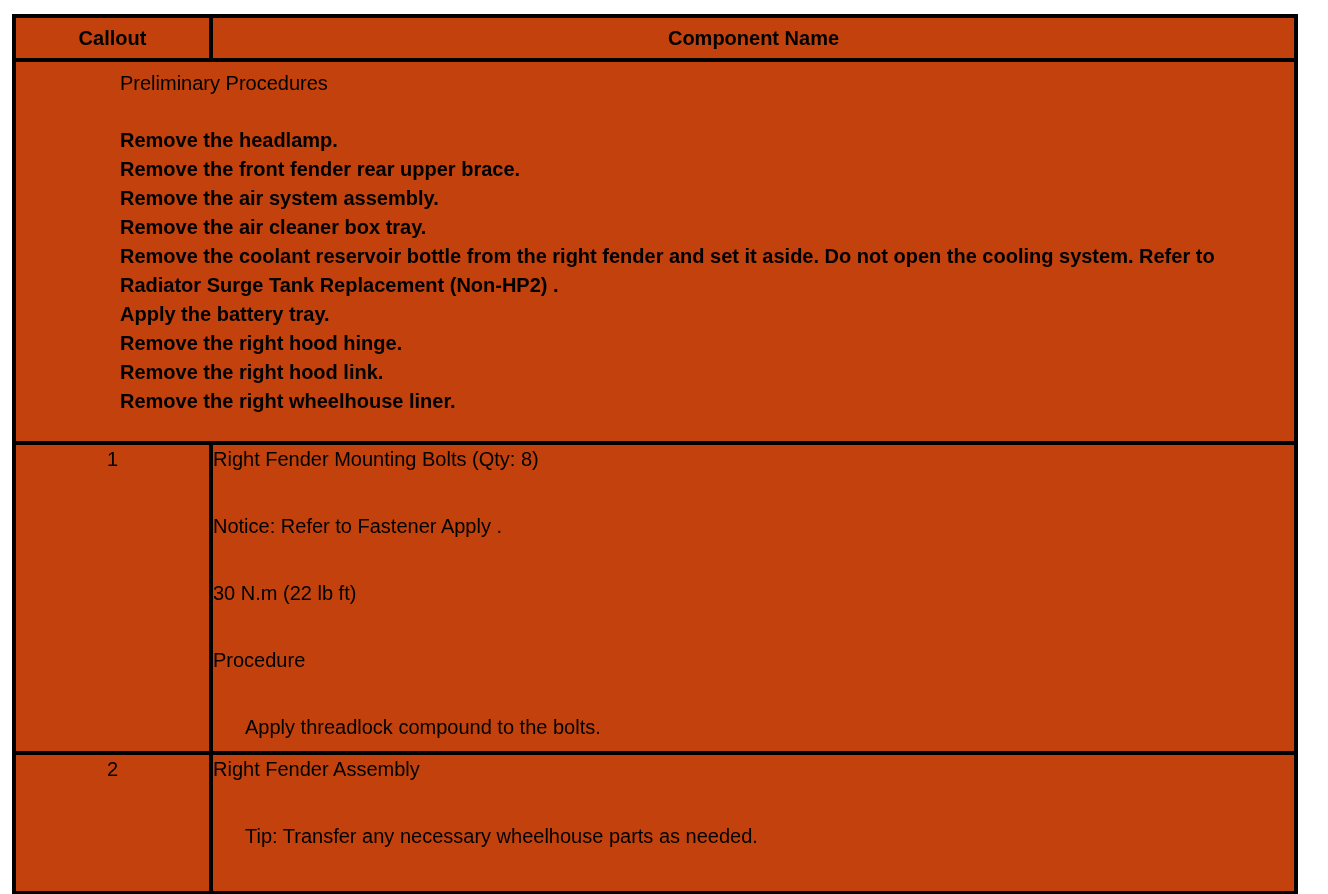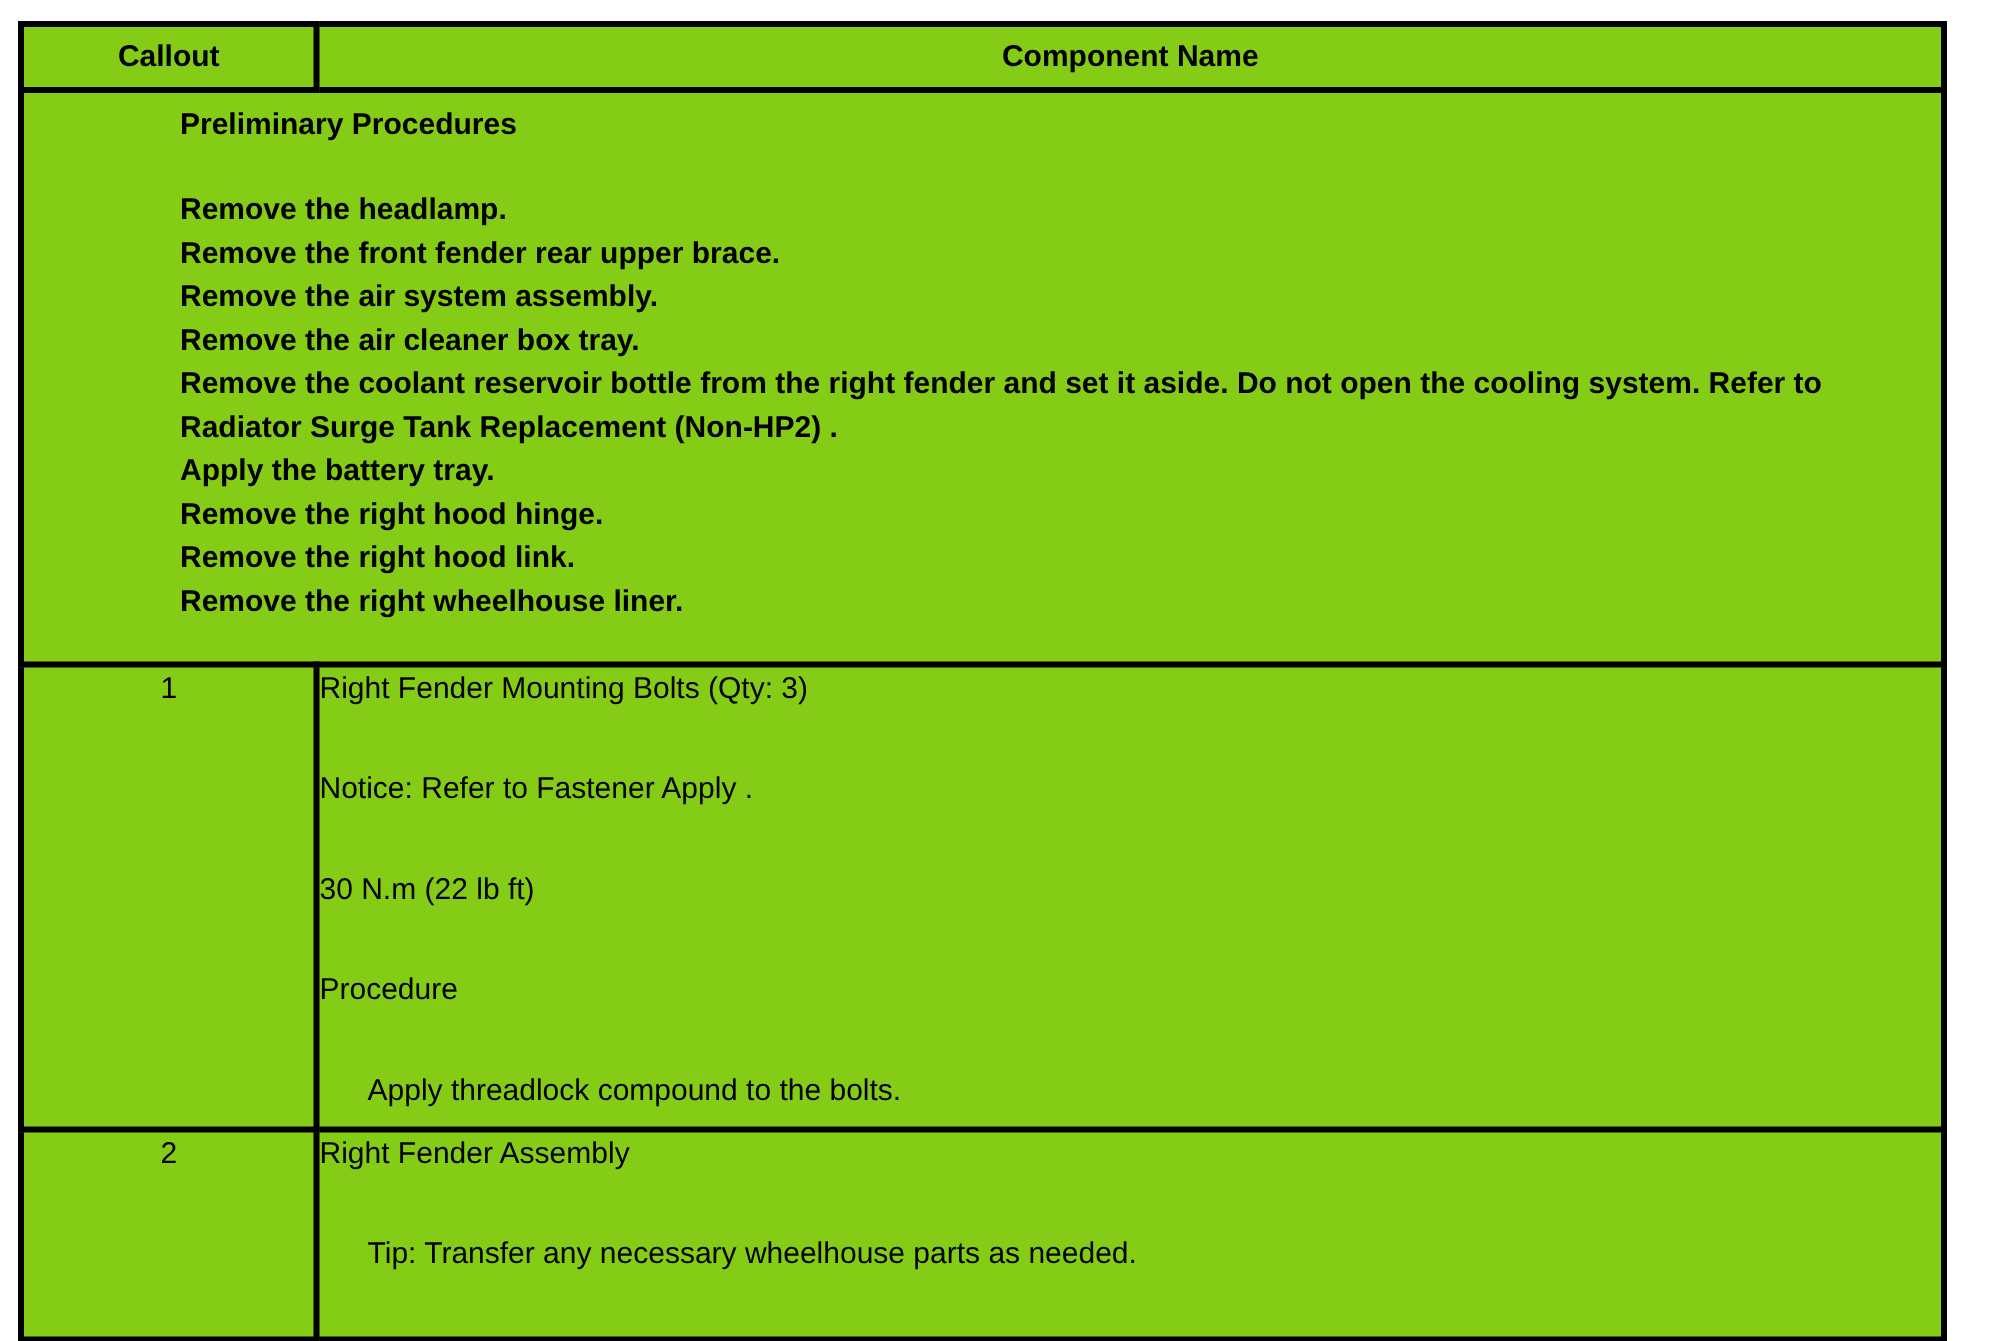--- a/index.html
+++ b/index.html
@@ -16,21 +16,21 @@
     background: #ffffff;
     overflow: hidden;
   }
   table.spec-table {
     position: absolute;
     left: 12px;
     top: 14px;
     width: 1286px;
     border-collapse: collapse;
     table-layout: fixed;
-    background: #84cc16;
+    background: #c2410c;
   }
   table.spec-table td, table.spec-table th {
     border: 4px solid #000000;
     vertical-align: top;
     font-size: 20px;
     line-height: 29px;
     padding: 0;
   }
   col.callout-col { width: 197px; }
   tr.header-row th {
@@ -38,21 +38,21 @@
     text-align: center;
     vertical-align: middle;
     height: 36px;
     padding: 2px 4px;
   }
   tr.prelim-row td {
     height: 364px;
     padding: 7px 8px 8px 104px;
   }
   .prelim-title {
-    font-weight: bold;
+    font-weight: normal;
     margin: 0 0 28px 0;
   }
   .prelim-step { margin: 0; font-weight: bold; }
   td.callout-cell {
     text-align: center;
     vertical-align: middle;
     padding: 4px;
   }
   td.component-cell {
     padding: 4px 8px 8px 8px;
@@ -91,21 +91,21 @@
         <div class="prelim-step">Apply the battery tray.</div>
         <div class="prelim-step">Remove the right hood hinge.</div>
         <div class="prelim-step">Remove the right hood link.</div>
         <div class="prelim-step">Remove the right wheelhouse liner.</div>
       </td>
     </tr>
 
     <tr class="item-row-1">
       <td class="callout-cell">1</td>
       <td class="component-cell">
-        <p>Right Fender Mounting Bolts (Qty: 3)</p>
+        <p>Right Fender Mounting Bolts (Qty: 8)</p>
         <p><b class="bold">Notice</b><span>: Refer to Fastener Apply .</span></p>
         <p class="bold">30 N.m (22 lb ft)</p>
         <p class="bold">Procedure</p>
         <p>Apply threadlock compound to the bolts.</p>
       </td>
     </tr>
 
     <tr class="item-row-2">
       <td class="callout-cell">2</td>
       <td class="component-cell">

